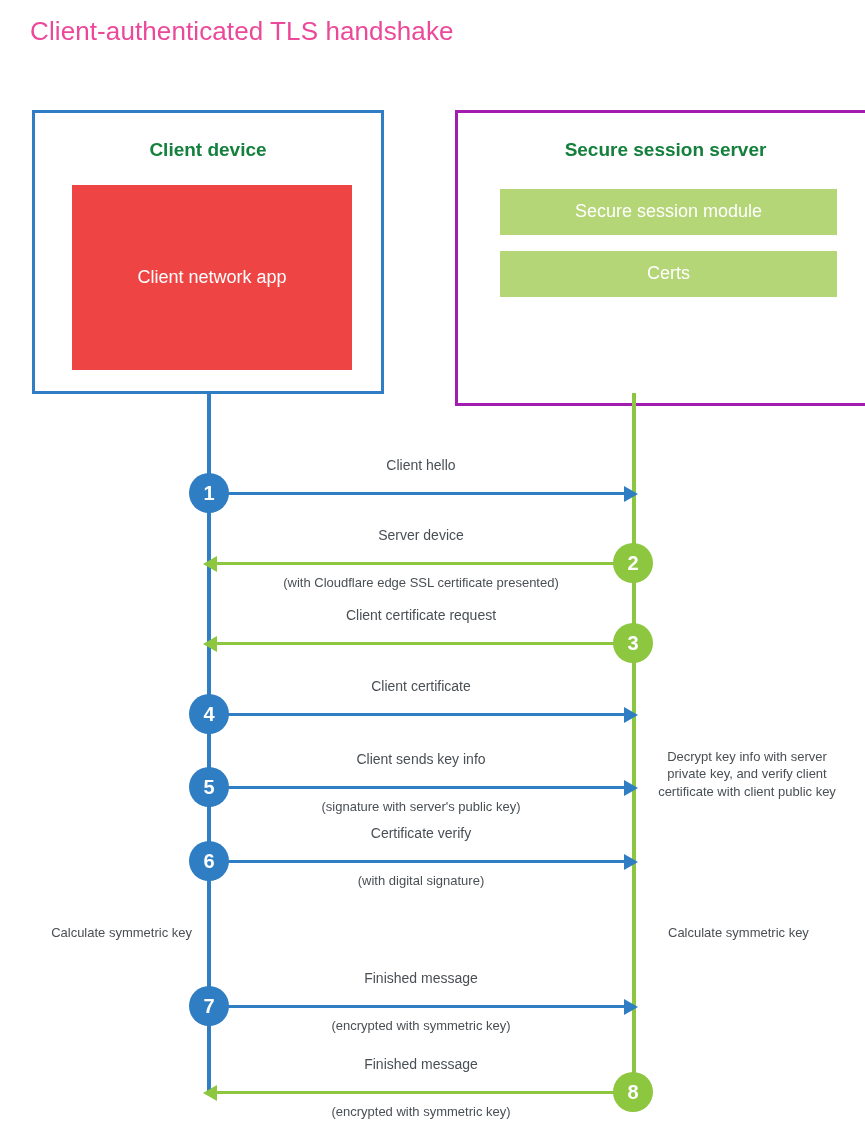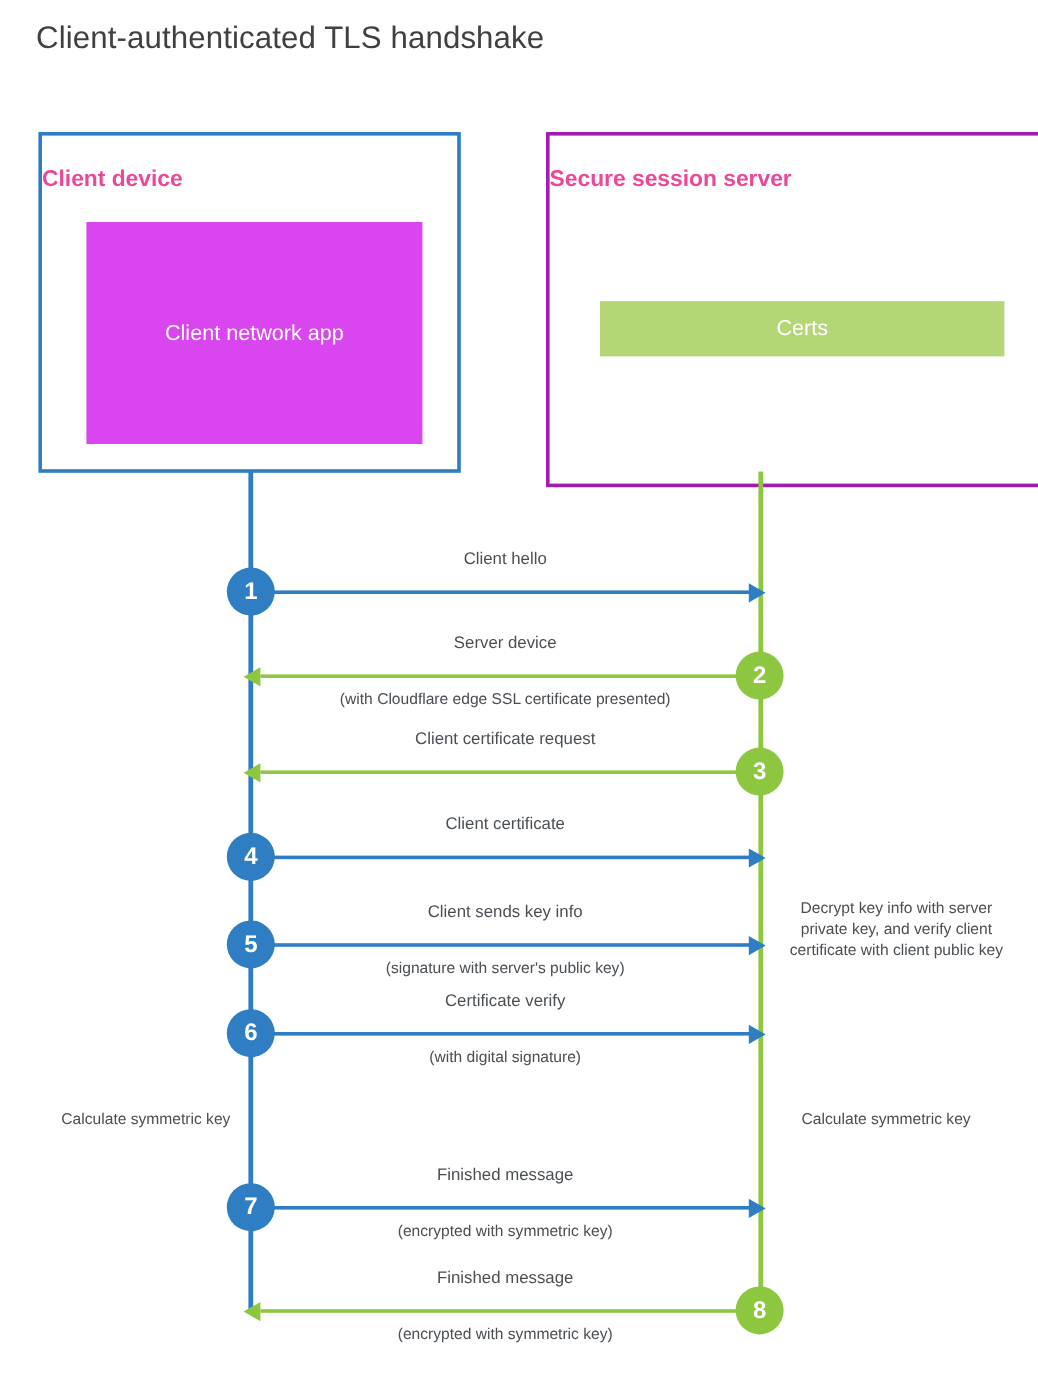--- a/index.html
+++ b/index.html
@@ -15,21 +15,21 @@
     background:#ffffff;
     overflow:hidden;
   }
 
   
   .page-title{
     position:absolute;
     left:30px; top:16px;
     font-size:26px;
     font-weight:400;
-    color:#404040;
+    color:#ec4899;
     letter-spacing:0.1px;
     white-space:nowrap;
   }
 
   
   .actor-box{
     position:absolute;
     background:#ffffff;
     box-sizing:border-box;
   }
@@ -41,43 +41,43 @@
   #server-box{
     left:422px; top:110px;
     width:421px; height:296px;
     border:3px solid #a21caf;
     margin-left:33px;
   }
   .actor-title{
     position:absolute;
     left:0; right:0;
     top:26px;
-    text-align:left;
+    text-align:center;
     font-size:19px;
     font-weight:bold;
-    color:#ec4899;
+    color:#15803d;
   }
 
   
   .inner-block{
     position:absolute;
     display:flex;
     align-items:center;
     justify-content:center;
     text-align:center;
     color:#ffffff;
     font-size:18px;
     font-weight:400;
     line-height:1.28;
     box-sizing:border-box;
   }
   #client-app-block{
     left:37px; top:72px;
     width:280px; height:185px;
-    background:#d946ef;
+    background:#ef4444;
   }
   .server-block{
     left:42px;
     width:337px; height:46px;
     background:#b5d677;
   }
   #server-block-0{ top:76px; }
   #server-block-1{ top:138px; }
   #server-block-2{ top:200px; }
 
@@ -190,20 +190,21 @@
 
   <div class="page-title">Client-authenticated TLS handshake</div>
 
   <div class="actor-box" id="client-box">
     <div class="actor-title">Client device</div>
     <div class="inner-block" id="client-app-block">Client network app</div>
   </div>
 
   <div class="actor-box" id="server-box">
     <div class="actor-title">Secure session server</div>
+    <div class="inner-block server-block" id="server-block-0">Secure session module</div>
     <div class="inner-block server-block" id="server-block-1">Certs</div>
   </div>
 
   <div class="lifeline" id="client-lifeline" style="height: 701px;"></div>
   <div class="lifeline" id="server-lifeline" style="height: 701px;"></div>
 
   <div id="messages">
       <div class="msg" style="top: 493px;">
         <div class="msg-line blue" style="left: 209px; width: 417px;"></div>
         <div class="arrow-head right blue" style="left: 624px;"></div>

